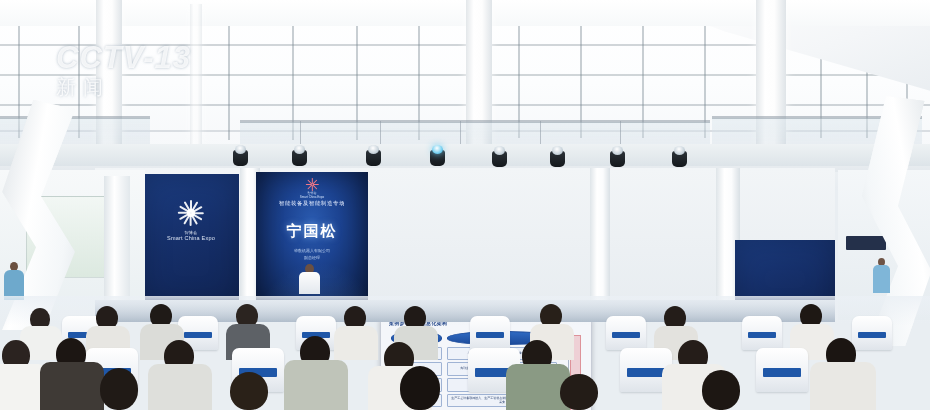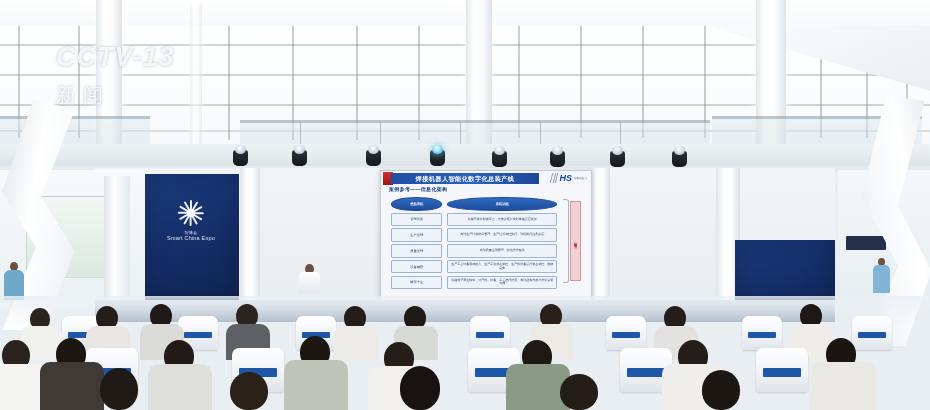--- a/index.html
+++ b/index.html
@@ -129,23 +129,23 @@
   .head{border-radius:50% 50% 46% 46%;}
   .torso{border-radius:10px 10px 0 0;}
 
   
   .floor-haze{left:0;top:296px;width:930px;height:30px;
     background:linear-gradient(180deg,rgba(235,240,245,.85),rgba(225,232,240,0));}
 
   
   .wm-left{left:56px;top:44px;color:rgba(255,255,255,.80);
     text-shadow:0 0 3px rgba(120,140,160,.55);}
-  .wm-cctv{font-size:27px;font-weight:bold;letter-spacing:1px;line-height:27px;
+  .wm-cctv{font-size:31px;font-weight:bold;letter-spacing:1px;line-height:27px;
     font-style:italic;}
-  .wm-cn{font-size:20px;letter-spacing:7px;line-height:24px;margin-top:12px;
+  .wm-cn{font-size:20px;letter-spacing:7px;line-height:24px;margin-top:4px;
     font-family:"DejaVu Sans",sans-serif;}
   .wm-right{right:28px;top:52px;color:rgba(150,160,168,.72);
     font-size:26px;font-weight:bold;letter-spacing:-.5px;line-height:26px;}
 </style>
 </head>
 <body>
 
 <div id="stage">
 
   <div class="abs hall-top">
@@ -242,20 +242,40 @@
           <i style="transform:rotate(330deg)"></i>
         <span class="dot"></span>
       </div>
     </div>
     <div class="abs" style="left:50%;top:56px;transform:translateX(-50%);text-align:center;">
       <div class="logo-cn">智博会</div>
       <div class="logo-en">Smart China Expo</div>
     </div>
   </div>
 
+  <div class="abs led" style="left:256px;top:172px;width:112px;height:134px">
+    <div class="abs led-mark" style="left:50%;top:6px;transform:translateX(-50%);">
+      <div class="led-burst">
+        <i style="transform:rotate(0deg)"></i>
+          <i style="transform:rotate(45deg)"></i>
+        <i style="transform:rotate(90deg)"></i>
+          <i style="transform:rotate(135deg)"></i>
+        <i style="transform:rotate(180deg)"></i>
+          <i style="transform:rotate(225deg)"></i>
+        <i style="transform:rotate(270deg)"></i>
+          <i style="transform:rotate(315deg)"></i>
+      </div>
+      <div class="led-logotext">智博会</div>
+      <div class="led-logotext">Smart China Expo</div>
+    </div>
+    <div class="abs led-sub" style="left:0;right:0;top:28px;font-size:5.4px;">智能装备及智能制造专场</div>
+    <div class="abs led-name" style="left:0;right:0;top:50px;font-size:15px;">宁国松</div>
+    <div class="abs led-org" style="left:0;right:0;top:76px;font-size:4px;">华数机器人有限公司</div>
+    <div class="abs led-org" style="left:0;right:0;top:83px;font-size:4px;">副总经理</div>
+  </div>
 
   <div class="abs screen" style="left:380px;top:170px;width:210px;height:132px">
 
     <div class="slide-redflag"></div>
     <div class="slide-title">焊接机器人智能化数字化总装产线</div>
 
     <div class="slide-brand">
       <span class="bars">
           <s></s>
           <s></s>

